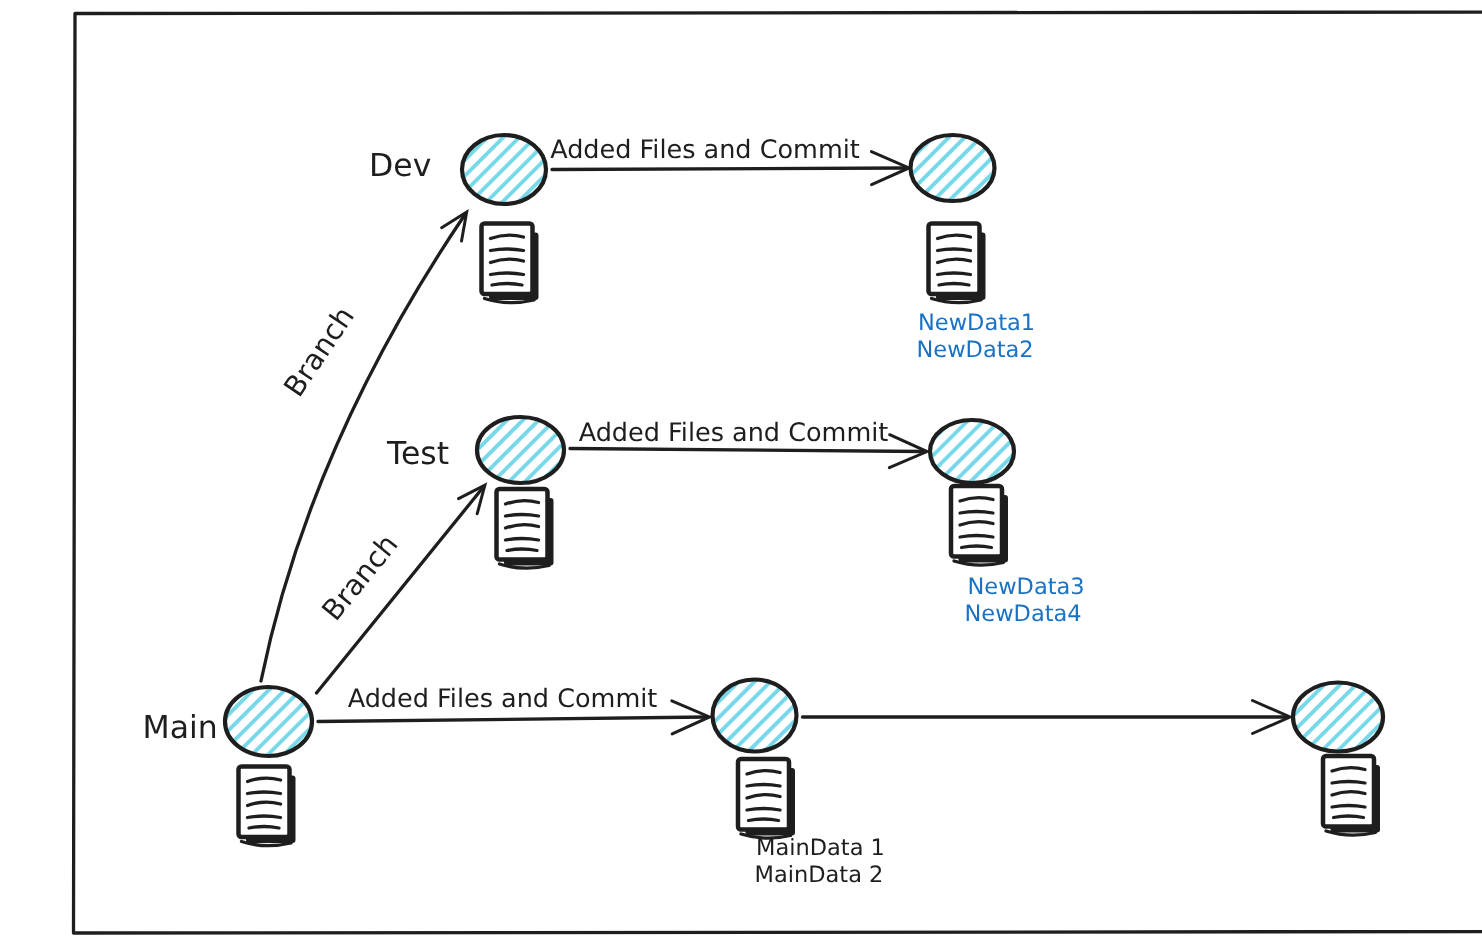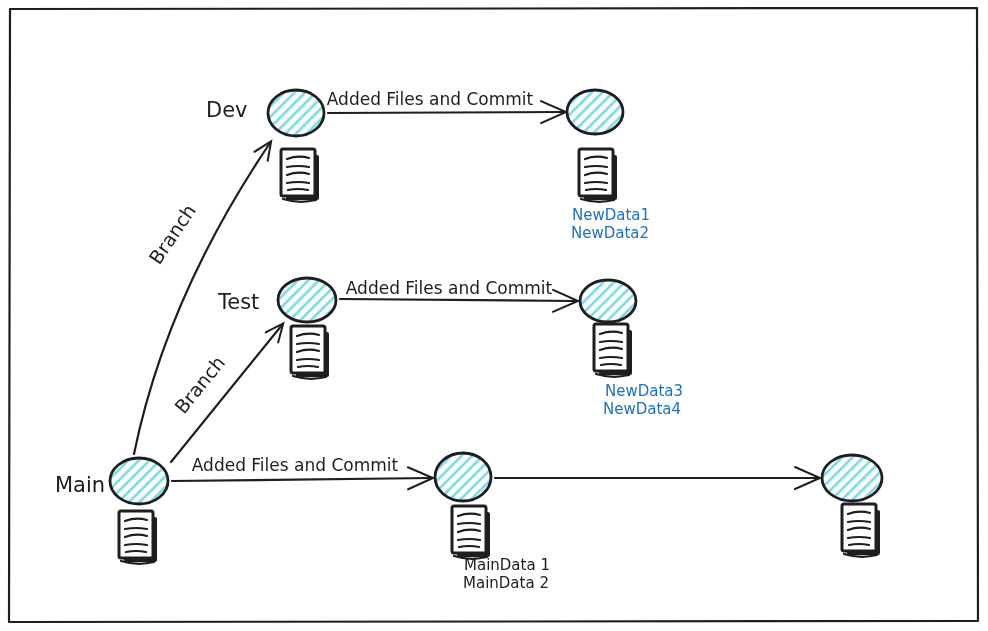--- a/index.html
+++ b/index.html
@@ -9,20 +9,21 @@
     width: 988px;
     height: 631px;
     overflow: hidden;
     font-family: "DejaVu Sans", sans-serif;
   }
   #canvas-wrap {
     position: relative;
     width: 852px;
     height: 631px;
     background: #ffffff;
+    margin-left: 40px;
   }
   svg { display: block; }
   text {
     font-family: "DejaVu Sans", sans-serif;
     fill: #1e1e1e;
   }
   .node-label  { font-size: 21px; }
   .edge-label  { font-size: 17px; }
   .branch-label{ font-size: 19px; }
   .data-label  { font-size: 15px; }

